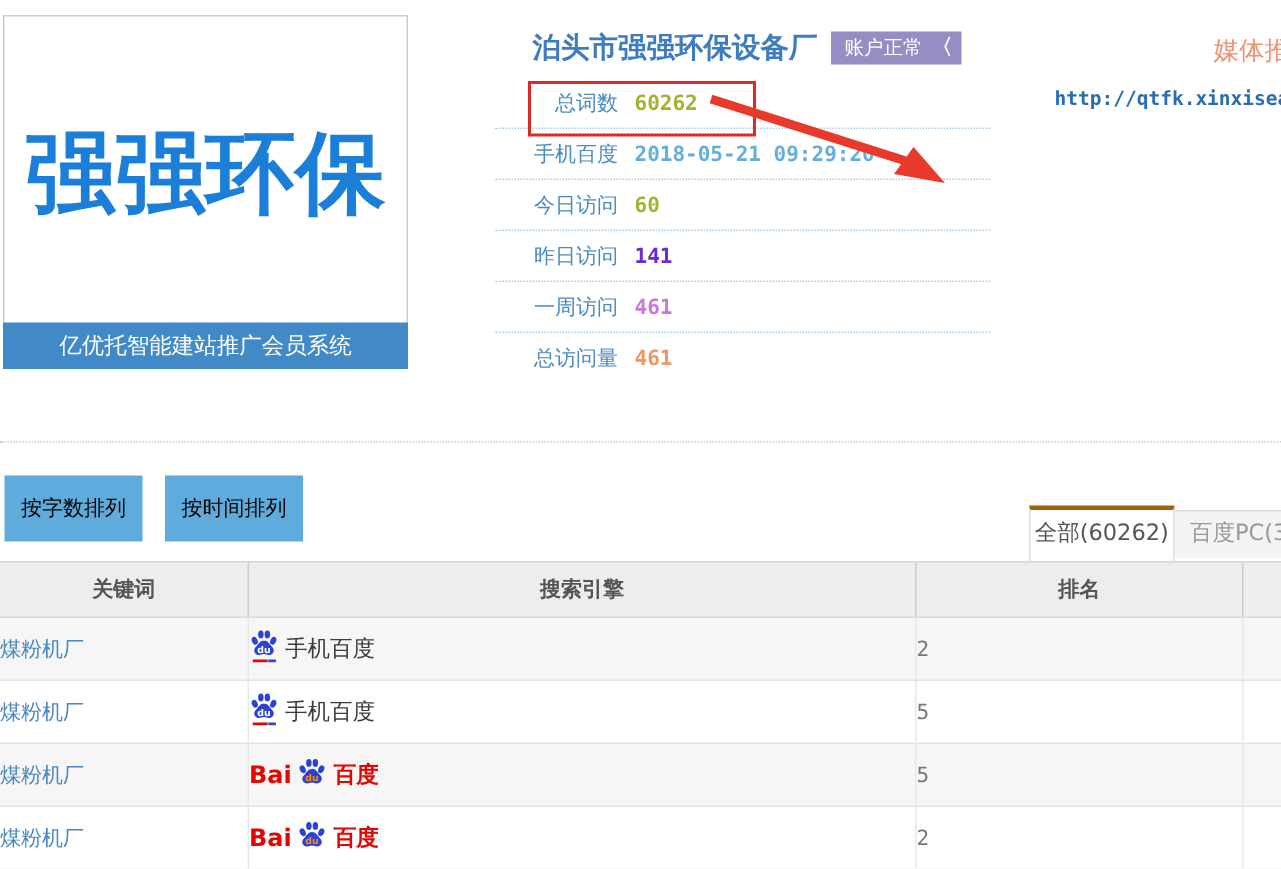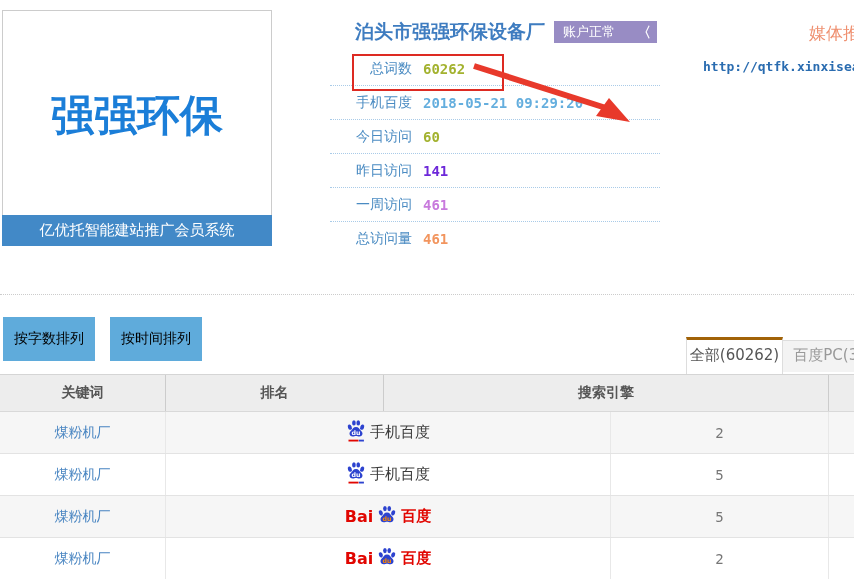--- a/index.html
+++ b/index.html
@@ -3,29 +3,29 @@
 <meta charset="utf-8">
 <style>
   html,body{margin:0;padding:0;}
   body{width:854px;height:579px;overflow:hidden;background:#fff;
        font-family:"DejaVu Sans","Liberation Sans",sans-serif;color:#333;}
   #page{position:relative;width:854px;height:579px;overflow:hidden;background:#fff;}
 
   
   .logo-box{position:absolute;left:2px;top:10px;width:268px;height:210px;background:#fff;
             border:1px solid #ccc;display:flex;align-items:center;justify-content:center;}
-  .logo-text{font-size:43px;font-weight:bold;color:#1b7ed8;letter-spacing:0px;white-space:nowrap;}
+  .logo-text{font-size:60px;font-weight:bold;color:#1b7ed8;letter-spacing:0px;white-space:nowrap;}
   .logo-banner{position:absolute;left:2px;top:215px;width:270px;height:31px;background:#4289c7;
                color:#fff;font-size:15px;line-height:31px;text-align:center;}
 
   
   .title-row{position:absolute;left:355px;top:19px;display:flex;align-items:center;gap:9px;white-space:nowrap;}
   .page-title{font-size:19px;font-weight:bold;color:#3e7cc0;margin:0;}
   .badge{position:relative;height:22px;background:#988cc4;color:#fff;font-size:13px;
-         display:flex;align-items:center;padding:0 6px 0 9px;gap:22px;justify-content:flex-end;}
+         display:flex;align-items:center;padding:0 6px 0 9px;gap:6px;justify-content:flex-end;}
   .badge .notch{color:#fff;font-weight:bold;font-size:14px;line-height:22px;}
 
   
   .stats{position:absolute;left:330px;top:52px;width:330px;}
   .stat-row{height:33px;display:flex;align-items:center;border-bottom:1px dotted #a9cbe8;}
   .stat-row:last-child{border-bottom:none;}
   .s-label{width:82px;text-align:right;color:#4a8bc2;font-size:14px;}
   .s-value{margin-left:11px;font-family:"DejaVu Sans Mono","Liberation Mono",monospace;
            font-size:14px;font-weight:bold;}
 
@@ -55,21 +55,21 @@
                 border:1px solid #ddd;border-bottom:none;line-height:29px;}
 
   
   .ktable{position:absolute;left:0;top:374px;width:880px;}
   .thead{display:flex;height:36px;background:#ededed;border-top:1px solid #d5d5d5;border-bottom:1px solid #d9d9d9;}
   .th{display:flex;align-items:center;justify-content:center;font-size:14px;font-weight:bold;color:#555;
       border-right:1px solid #ccc;box-sizing:border-box;}
   .c1{width:166px;} .c2{width:445px;} .c3{width:218px;} .c4{flex:1;border-right:none;}
   .trow{display:flex;height:41px;border-bottom:1px solid #e3e3e3;}
   .trow.odd{background:#f6f6f6;} .trow.even{background:#fff;}
-  .td{display:flex;align-items:center;justify-content:center;border-right:1px solid #e8e8e8;box-sizing:border-box;}
+  .td{display:flex;align-items:center;justify-content:flex-start;border-right:1px solid #e8e8e8;box-sizing:border-box;}
   .kw{color:#4a86c2;font-size:14px;}
   .rank{color:#777;font-size:14px;font-family:"DejaVu Sans Mono","Liberation Mono",monospace;}
   .engine{display:flex;align-items:center;gap:4px;}
   .eng-label{color:#3c3c3c;font-size:15px;}
   .bai-prefix{color:#e10601;font-weight:bold;font-size:16px;letter-spacing:0;}
   .bai-suffix{color:#e10601;font-weight:bold;font-size:15px;}
 </style>
 </head>
 <body>
 
@@ -128,22 +128,22 @@
 
   <button class="btn btn-words">按字数排列</button>
   <button class="btn btn-time">按时间排列</button>
 
   <div class="tab active">全部(60262)</div>
   <div class="tab inactive">百度PC(30</div>
 
   <div class="ktable">
     <div class="thead">
       <div class="th c1">关键词</div>
+      <div class="th c2">搜索引擎</div>
       <div class="th c3">排名</div>
-      <div class="th c2">搜索引擎</div>
       <div class="th c4"></div>
     </div>
     <div id="tbody">
         <div class="trow odd">
           <div class="td c1">
             <span class="kw">煤粉机厂</span>
           </div>
           <div class="td c2">
             <span class="engine">
               <span><svg width="20" height="25" viewBox="0 0 24 29">

